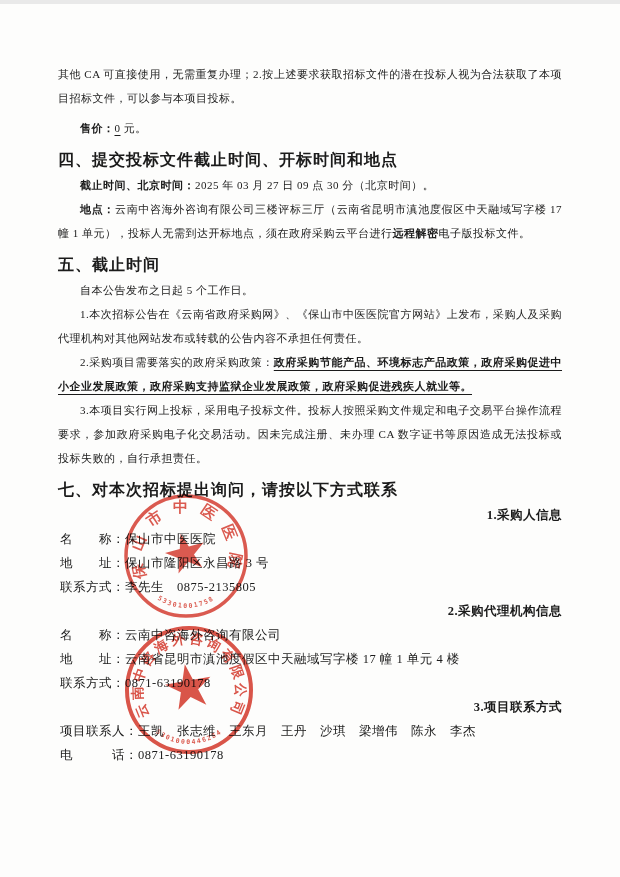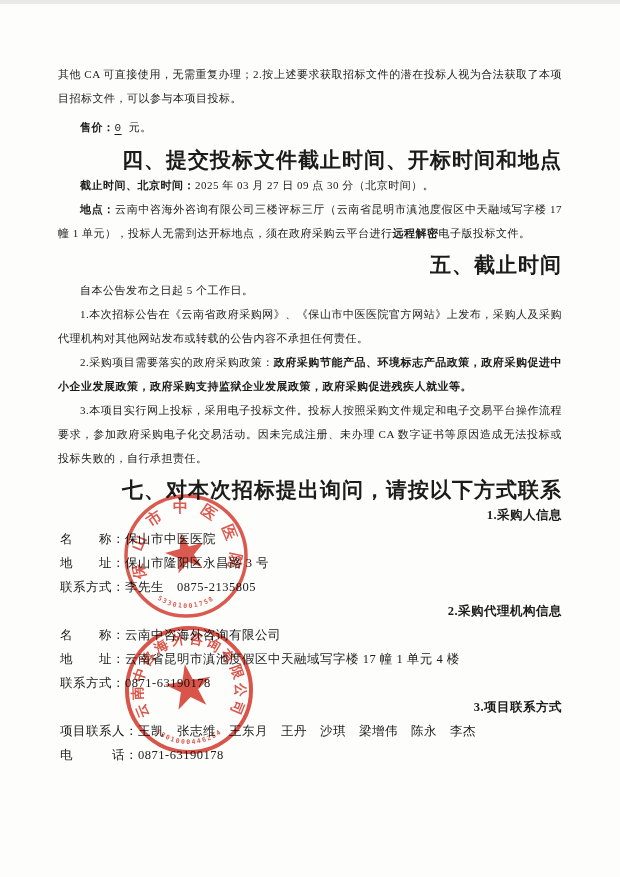--- a/index.html
+++ b/index.html
@@ -18,31 +18,30 @@
   }
   p.body{
     margin:0;
     font-size:11px;
     line-height:24px;
     letter-spacing:0.5px;
     text-align:justify;
     text-indent:2em;
   }
   p.body.nofirst{text-indent:0;}
-  p.price{margin-top:6px;font-family:Liberation Mono, monospace;}
+  p.price{margin-top:6px;}
   .ul{text-decoration:underline;text-underline-offset:3px;}
-  b.ul2{text-underline-offset:4px;}
+  b.ul2{text-decoration:underline;text-underline-offset:4px;}
   h2{
     margin:6px 0 0 0;
     font-family:"Liberation Sans","DejaVu Sans",sans-serif;
-    font-size:21px;
+    font-size:16px;
     line-height:27px;
     font-weight:bold;
     letter-spacing:1px;
-    text-align:right;
   }
   .contacts p{
     margin:0;
     font-size:12.5px;
     line-height:24px;
     letter-spacing:0.5px;
     padding-left:2px;
   }
   .contacts p.ct-title{
     font-weight:bold;

